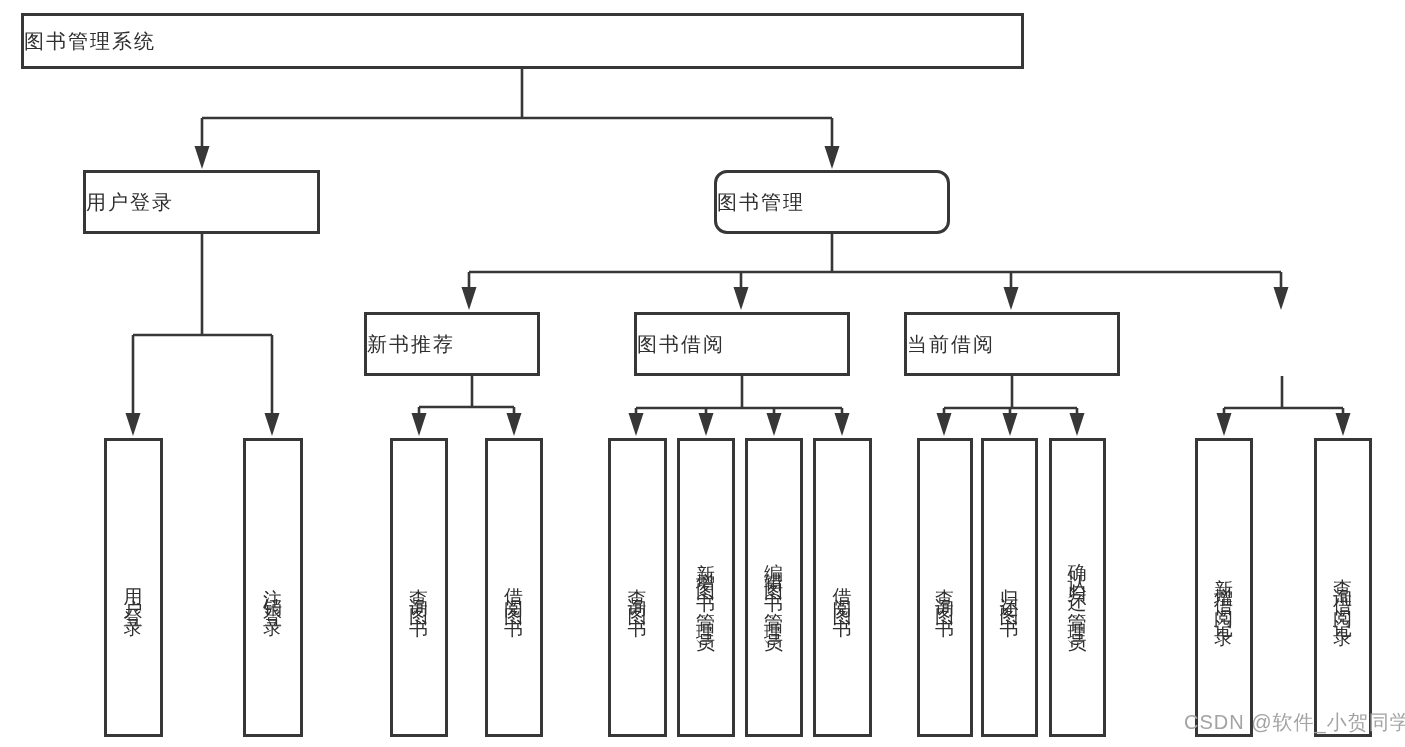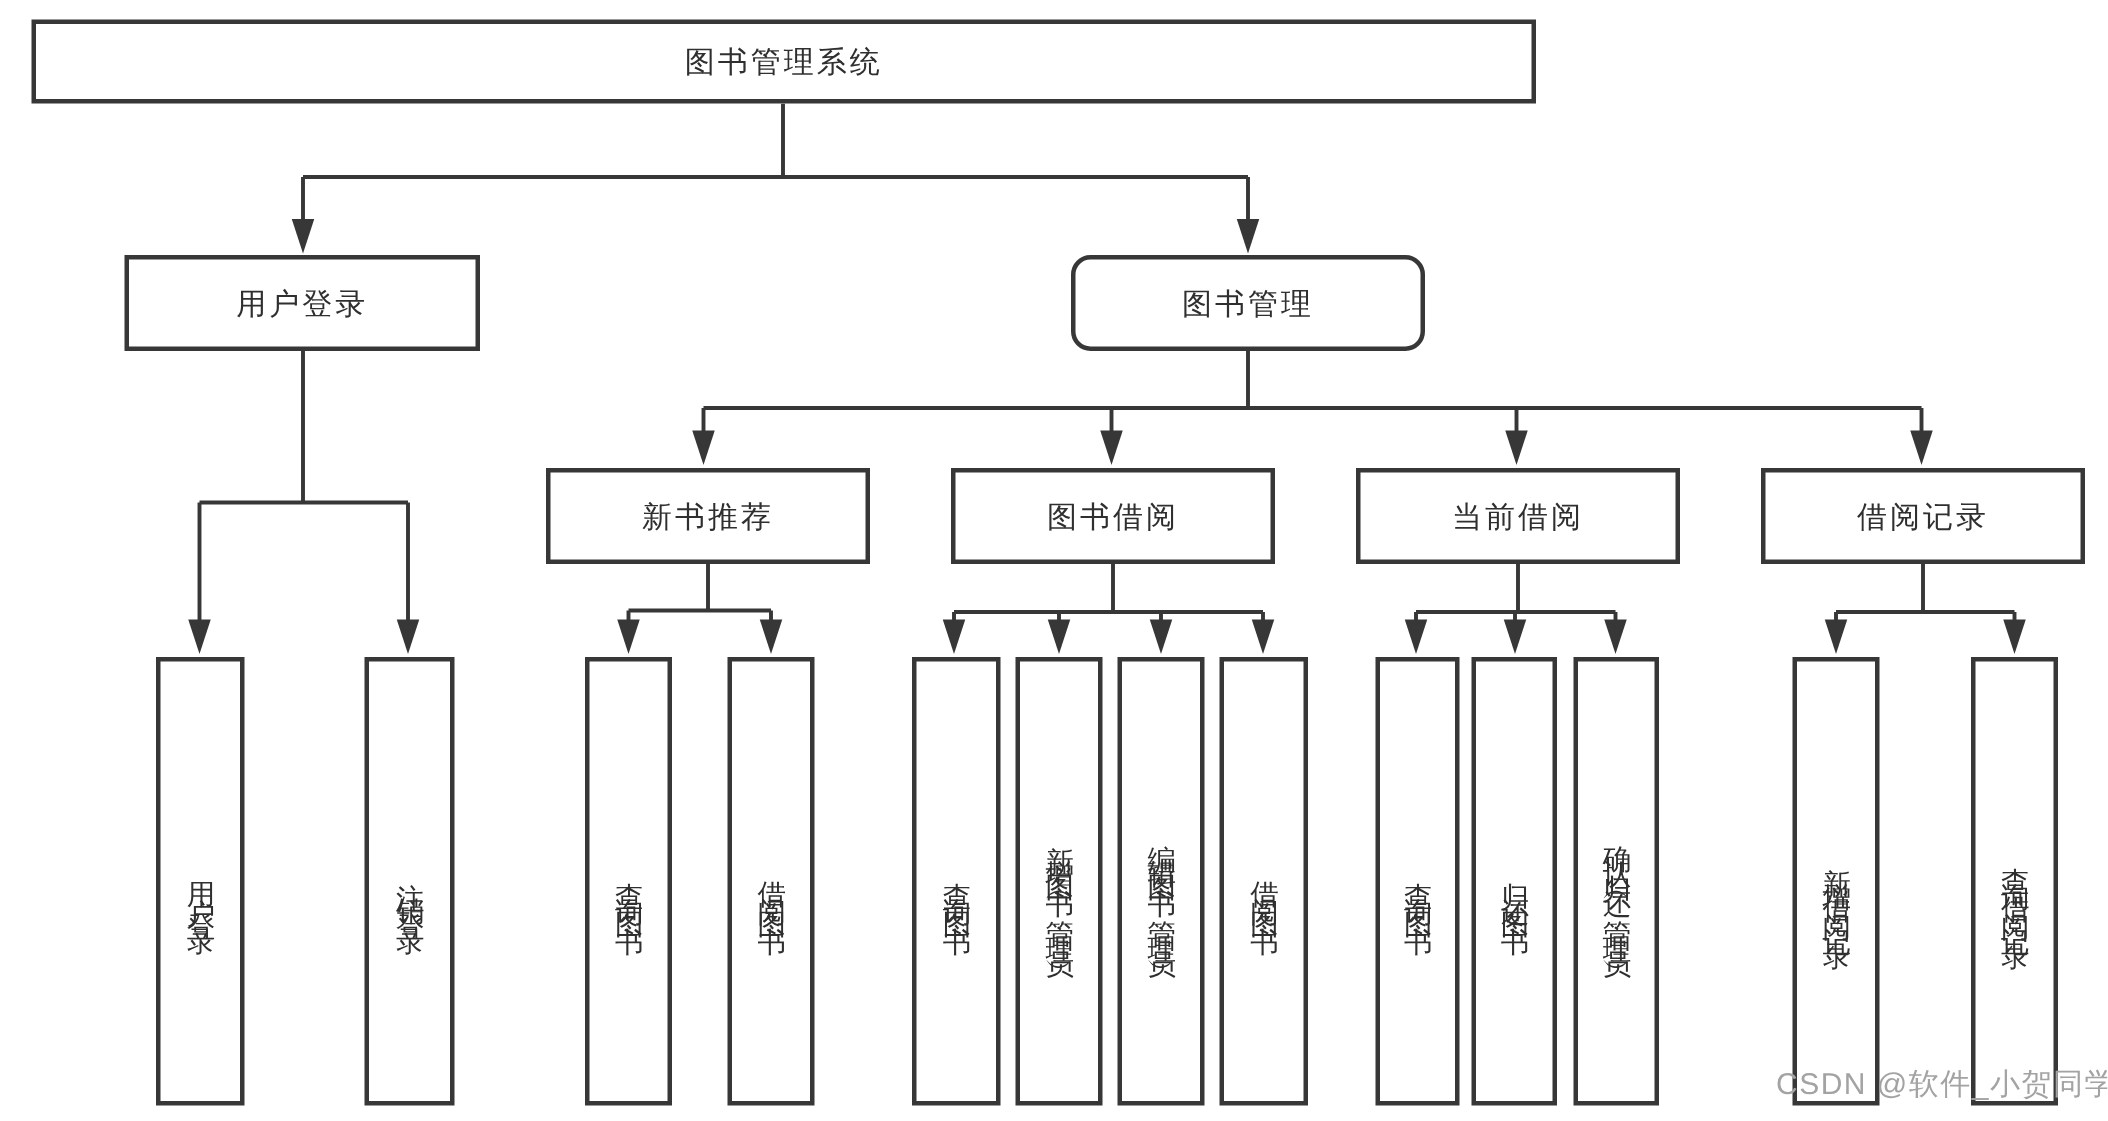--- a/index.html
+++ b/index.html
@@ -3,21 +3,21 @@
 <meta charset="utf-8">
 <style>
   html,body { margin:0; padding:0; background:#ffffff; }
   .stage {
     position:relative; width:1405px; height:747px; background:#ffffff;
     font-family:"Liberation Sans", sans-serif; color:#2f2f2f; overflow:hidden;
   }
   .connectors { position:absolute; left:0; top:0; width:1405px; height:747px; }
   .node {
     position:absolute; box-sizing:border-box; background:#ffffff;
-    border:3px solid #373737; display:flex; align-items:center; justify-content:center;
+    border:3px solid #373737; display:flex; align-items:center; 
     font-size:20px; letter-spacing:2px; white-space:nowrap;
   }
   .leaf {
     position:absolute; box-sizing:border-box; background:#ffffff;
     border:3px solid #373737; display:flex; align-items:center; justify-content:center;
   }
   .vtext {
     writing-mode:vertical-rl; text-orientation:mixed;
     font-size:19px; letter-spacing:10px; line-height:1; margin-bottom:-10px;
   }
@@ -75,31 +75,28 @@
     <span>图书管理系统</span>
   </div>
 
   <div class="node" style="left:83px; top:170px; width:237px; height:64px;">
     <span>用户登录</span>
   </div>
   <div class="node" style="left:714px; top:170px; width:236px; height:64px;border-radius:13px;">
     <span>图书管理</span>
   </div>
 
-  <div class="node" style="left:364px; top:312px; width:216px; height:64px;">
+  <div class="node" style="left:364px; top:312px; width:176px; height:64px;">
     <span>新书推荐</span>
   </div>
   <div class="node" style="left:634px; top:312px; width:216px; height:64px;">
     <span>图书借阅</span>
   </div>
   <div class="node" style="left:904px; top:312px; width:216px; height:64px;">
     <span>当前借阅</span>
-  </div>
-  <div class="node" style="left:1174px; top:312px; width:216px; height:64px;">
-    <span>借阅记录</span>
   </div>
 
   <div class="leaf" style="left:104px; top:438px; width:59px; height:299px;">
     <span class="vtext">用户登录</span>
   </div>
   <div class="leaf" style="left:243px; top:438px; width:60px; height:299px;">
     <span class="vtext">注销登录</span>
   </div>
 
   <div class="leaf" style="left:390px; top:438px; width:58px; height:299px;">

